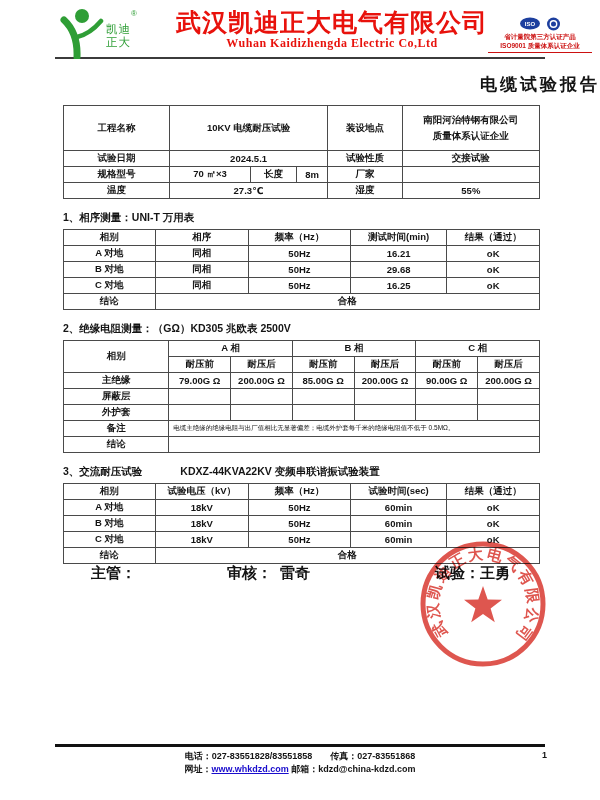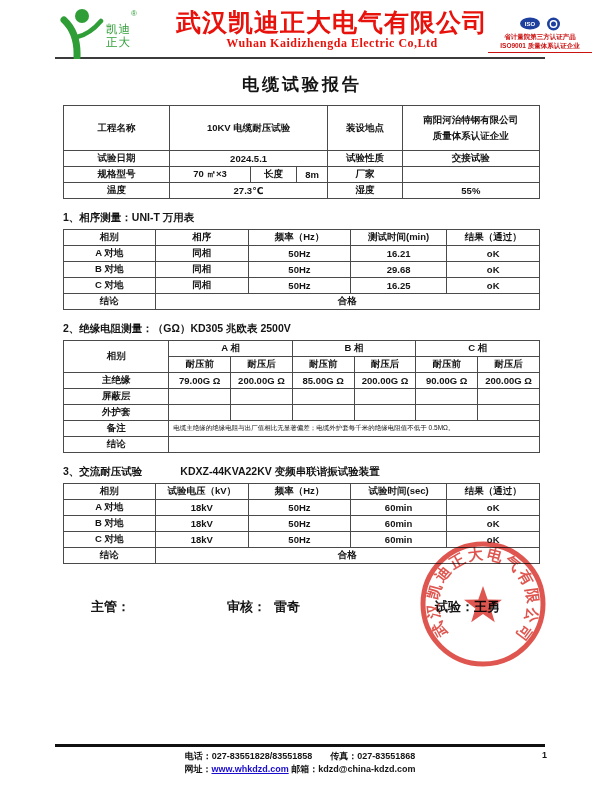--- a/index.html
+++ b/index.html
@@ -19,34 +19,34 @@
   .hdr-center { flex:1; text-align:center; margin-top:2px; }
   .company-cn { color:#e8120c; font-size:25px; font-weight:bold; letter-spacing:1px; white-space:nowrap; line-height:27px; }
   .company-en { color:#e8120c; font-size:12px; font-weight:bold; font-family:"Liberation Serif","DejaVu Serif",serif; letter-spacing:0.5px; line-height:14px;text-align:center; }
   .hdr-right { width:104px; flex:none; margin-top:10px; text-align:center; }
   .badges { display:flex; justify-content:center; gap:5px; margin-bottom:2px; }
   .cert1 { color:#cc1111; font-size:6.5px; font-weight:bold; white-space:nowrap; }
   .cert2 { color:#cc1111; font-size:6.5px; font-weight:bold; white-space:nowrap; border-bottom:1.5px solid #cc1111; padding-bottom:1px; }
   .hdr-line { margin:1px 55px 0 55px; border-top:2px solid #3b3b3b; }
 
   
-  .report-title { text-align:center; font-size:17px; font-weight:bold; letter-spacing:3px; margin:14px 0 9px 4px; }
+  .report-title { text-align:right; font-size:17px; font-weight:bold; letter-spacing:3px; margin:14px 0 9px 4px; }
 
   
   .content { padding:0 60px 0 63px; }
   table { border-collapse:collapse; width:100%; table-layout:fixed; }
   td { border:1px solid #4a4a4a; text-align:center; font-size:9.5px; font-weight:600; height:16px; padding:0 2px; white-space:nowrap; overflow:hidden; }
   .info-table tr.tall td { height:45px; }
   .loc-cell { white-space:normal; line-height:1.7; }
   .section-heading { font-size:10.5px; font-weight:bold; margin:12px 0 4px 0; }
   .s3gap { display:inline-block; width:38px; }
   .note-cell { font-size:6.5px; font-weight:500; text-align:left; padding-left:4px; }
 
   
-  .sig-row { position:relative; height:16px; margin-top:34px; font-size:13px; font-weight:bold; }
+  .sig-row { position:relative; height:16px; font-size:15px; font-weight:bold; }
   .sig-supervisor { position:absolute; left:28px; }
   .sig-reviewer { position:absolute; left:164px; }
   .sig-tester { position:absolute; left:372px; }
   .sig-val { margin-left:8px; }
 
   
   .stamp { position:absolute; left:418px; top:539px; width:130px; height:130px; opacity:0.85; mix-blend-mode:multiply; z-index:5; }
 
   
   .footer { position:absolute; left:55px; right:55px; bottom:24px; }

